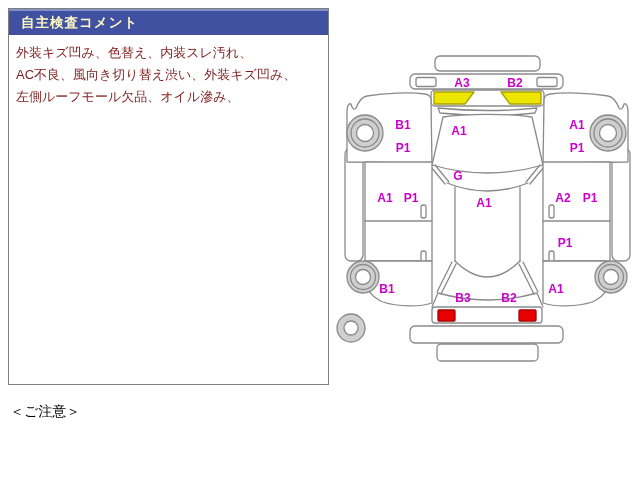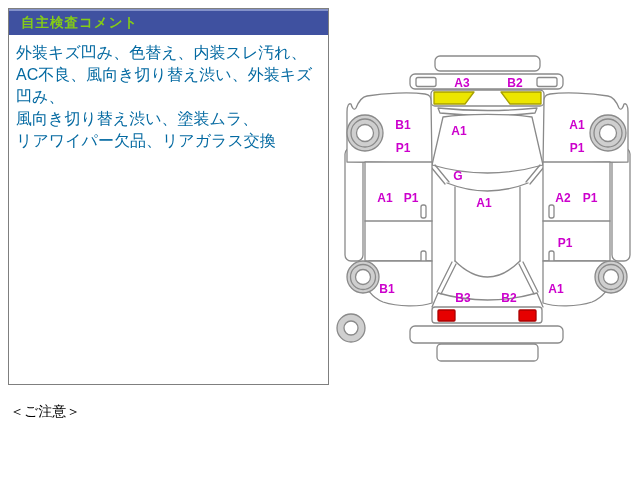--- a/index.html
+++ b/index.html
@@ -15,31 +15,31 @@
     left: 8px; top: 8px;
     width: 321px; height: 377px;
     border: 1px solid #7f7f7f;
     background: #ffffff;
     box-sizing: border-box;
   }
   .comment-box-header {
     height: 24px;
     background: #3f51a0;
     border-top: 2px solid #8391c9;
-    color: #84cc16;
+    color: #fef9c3;
     font-weight: bold;
     font-size: 13.5px;
     line-height: 23px;
     padding-left: 12px;
     letter-spacing: 1px;
   }
   .comment-box-body {
     padding: 7px 7px;
-    color: #0369a1;
-    font-size: 16px;
+    color: #7f1d1d;
+    font-size: 13px;
     line-height: 22px;
   }
   .car-diagram {
     position: absolute;
     left: 335px; top: 55px;
     width: 300px; height: 310px;
   }
   .notice {
     position: absolute;
     left: 10px; top: 400px;
@@ -55,22 +55,21 @@
   }
 </style>
 </head>
 <body>
 
 <div class="comment-box">
   <div class="comment-box-header">自主検査コメント</div>
   <div class="comment-box-body">
     <div>外装キズ凹み、色替え、内装スレ汚れ、</div>
     <div>AC不良、風向き切り替え渋い、外装キズ凹み、</div>
-    <div>風向き切り替え渋い、塗装ムラ、</div>
-    <div>リアワイパー欠品、リアガラス交換</div>
+    <div>左側ルーフモール欠品、オイル滲み、</div>
   </div>
 </div>
 
 <svg class="car-diagram" viewBox="0 0 300 310">
   <g stroke="#8a8a8a" stroke-width="1.3" fill="#ffffff" stroke-linejoin="round" stroke-linecap="round">
 
     <rect x="100" y="1" width="105" height="15" rx="5"></rect>
     <rect x="75" y="19" width="153" height="15" rx="5"></rect>
     <rect x="81" y="22.5" width="20" height="9" rx="2"></rect>
     <rect x="202" y="22.5" width="20" height="9" rx="2"></rect>

